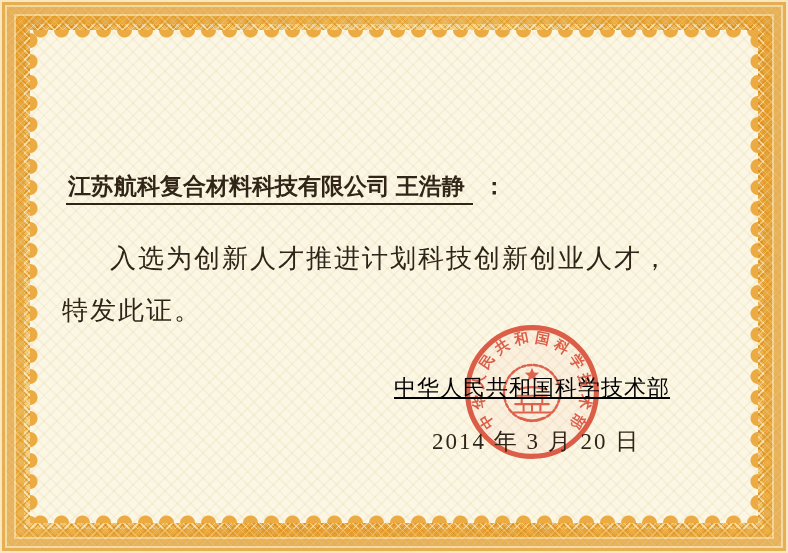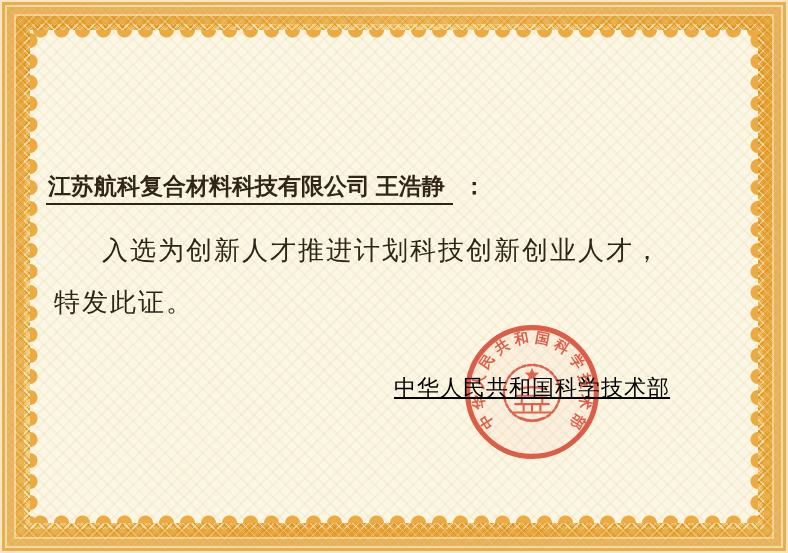--- a/index.html
+++ b/index.html
@@ -44,24 +44,24 @@
     background-image:radial-gradient(circle at 100% 50%, #ecab42 7px, rgba(236,171,66,0) 8px);
     background-size:11px 21px;background-repeat:repeat-y;}
 
   
   .title{position:absolute;top:24px;left:0;width:100%;margin:0;text-align:center;
     font-size:84px;line-height:1.05;font-weight:bold;color:#d8281c;
     letter-spacing:.95em;text-indent:.95em;z-index:4;}
 
   .recipient-line{position:absolute;left:46px;top:171px;font-size:23px;font-weight:bold;
     color:#302517;white-space:nowrap;z-index:4;}
-  .recipient-line .underlined{border-bottom:2px solid #302517;padding:0 8px 4px 2px;}
+  .recipient-line .underlined{border-bottom:2px solid #302517;padding:0 8px 4px 2px;margin-left:20px;}
   .recipient-line .colon{margin-left:10px;font-weight:bold;}
 
-  .body-text{position:absolute;left:46px;top:217px;width:630px;margin:8px;
+  .body-text{position:absolute;left:46px;top:217px;width:630px;margin:16px;
     font-size:26px;line-height:52px;letter-spacing:2px;text-indent:48px;
     color:#2e2418;z-index:4;}
 
   .serial{position:absolute;left:90px;top:371px;font-size:23px;color:#2e2418;
     white-space:nowrap;z-index:4;}
   .serial .num{margin:0 12px;letter-spacing:1px;}
 
   .issuer{position:absolute;left:394px;top:373px;font-size:22px;letter-spacing:1px;
     color:#000000;white-space:nowrap;z-index:4;text-decoration:underline;}
 
@@ -118,14 +118,15 @@
 
   <div class="recipient-line">
     <span class="underlined">江苏航科复合材料科技有限公司 王浩静</span><span class="colon">：</span>
   </div>
 
   <p class="body-text">入选为创新人才推进计划科技创新创业人才，特发此证。</p>
 
 
   <div class="issuer">中华人民共和国科学技术部</div>
 
+  <div class="date-line">2014 年 3 月 20 日</div>
 
 </div>
 
 </body></html>

